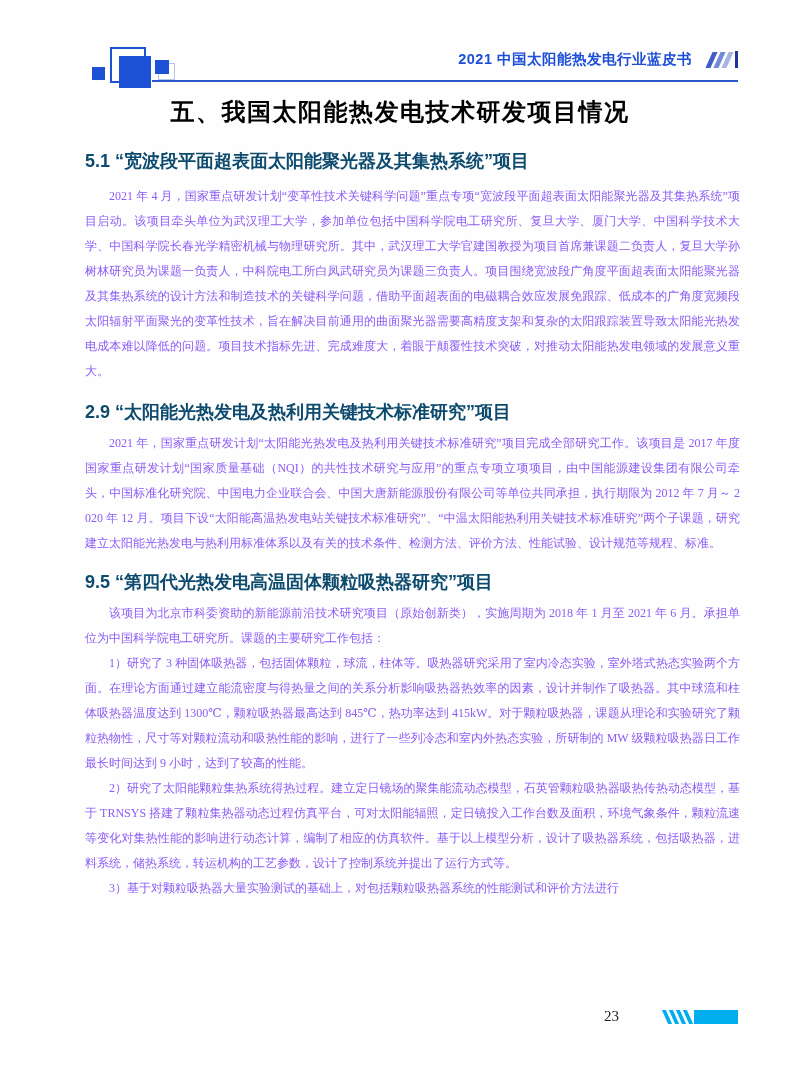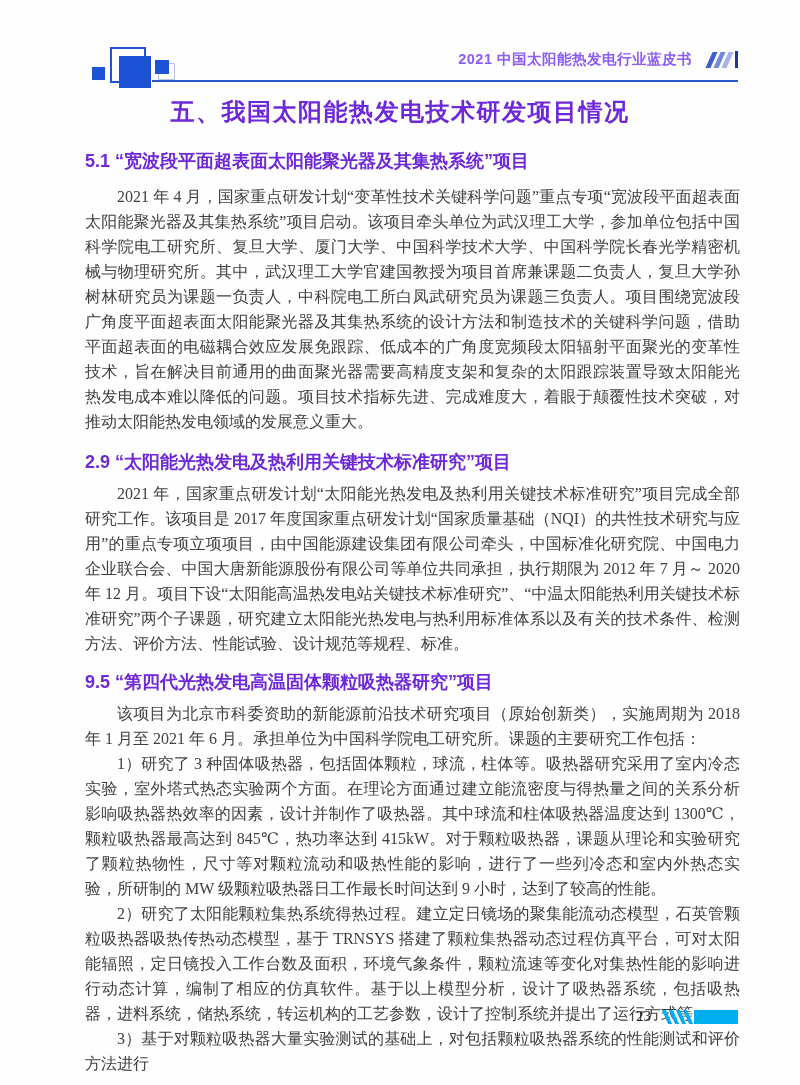--- a/index.html
+++ b/index.html
@@ -20,58 +20,58 @@
   .sq-big{left:33px;top:12px;width:32px;height:32px;background:#1d52d6;}
   .sq-small-left{left:6px;top:23px;width:13px;height:13px;background:#1d52d6;}
   .sq-small-right-frame{left:72px;top:19px;width:15px;height:15px;border:1px solid #b9c6ea;background:#fff;}
   .sq-small-right{left:69px;top:16px;width:14px;height:14px;background:#1d52d6;}
   .header-line{position:absolute;left:152px;right:62px;top:80px;height:2px;background:#2d57cd;}
   .header-right{
     position:absolute;right:62px;top:50px;
     display:flex;align-items:center;
     font-family:"Liberation Sans","DejaVu Sans",sans-serif;
   }
-  .booklet-title{font-size:14.5px;font-weight:600;color:#8b5cf6;letter-spacing:0.5px;}
+  .booklet-title{font-size:14.5px;font-weight:600;color:#1d4ed8;letter-spacing:0.5px;}
   .slashes{display:inline-flex;align-items:flex-end;margin-left:14px;height:17px;}
   .slashes .sl{display:inline-block;width:5px;height:16px;margin-left:3px;transform:skewX(-24deg);}
   .sl1{background:#3e5ec9;}
   .sl2{background:#7189d6;}
   .sl3{background:#a4b5e6;}
   .slashes .vbar{display:inline-block;width:3px;height:17px;margin-left:5px;background:#22339b;}
 
   
   .doc-title{
     position:absolute;top:96px;left:0;right:0;margin:0;
     text-align:center;
     font-family:"Liberation Sans","DejaVu Sans",sans-serif;
-    font-size:24px;font-weight:bold;color:#6d28d9;letter-spacing:1.5px;
+    font-size:24px;font-weight:bold;color:#000000;letter-spacing:1.5px;
   }
 
   
   .content{position:absolute;top:150px;left:85px;width:655px;}
   .content h2{
     margin:0 0 12px 0;
     font-family:"Liberation Sans","DejaVu Sans",sans-serif;
-    font-size:18px;font-weight:bold;color:#6d28d9;
+    font-size:18px;font-weight:bold;color:#0c4a6e;
     line-height:22px;
   }
   .content section{margin:0;}
   .content .sec-2{margin-top:17px;}
   .content .sec-3{margin-top:15px;}
   .content .sec-2 h2,.content .sec-3 h2{margin-bottom:8px;}
   .content p{
     margin:0;
-    font-size:16px;line-height:25px;color:#404040;
+    font-size:12px;line-height:25px;color:#8b5cf6;
     text-align:justify;text-justify:inter-ideograph;
     text-indent:2em;
     word-break:break-all;
   }
 
   
-  .footer{position:absolute;top:1008px;right:62px;display:flex;align-items:center;}
+  .footer{position:absolute;top:1008px;right:62px;display:flex;align-items:center;gap:32px;}
   .page-num{font-size:15px;color:#222;font-family:"Liberation Serif","DejaVu Serif",serif;}
   .footer-bar{display:inline-flex;align-items:center;margin-left:14px;}
   .footer-bar .fst{display:inline-block;width:4px;height:14px;background:#00aeef;transform:skewX(24deg);margin-right:3px;}
   .footer-bar .fblock{display:inline-block;width:44px;height:14px;background:#00aeef;margin-left:1px;}
 </style>
 </head>
 <body>
 
 <div class="page">
 

